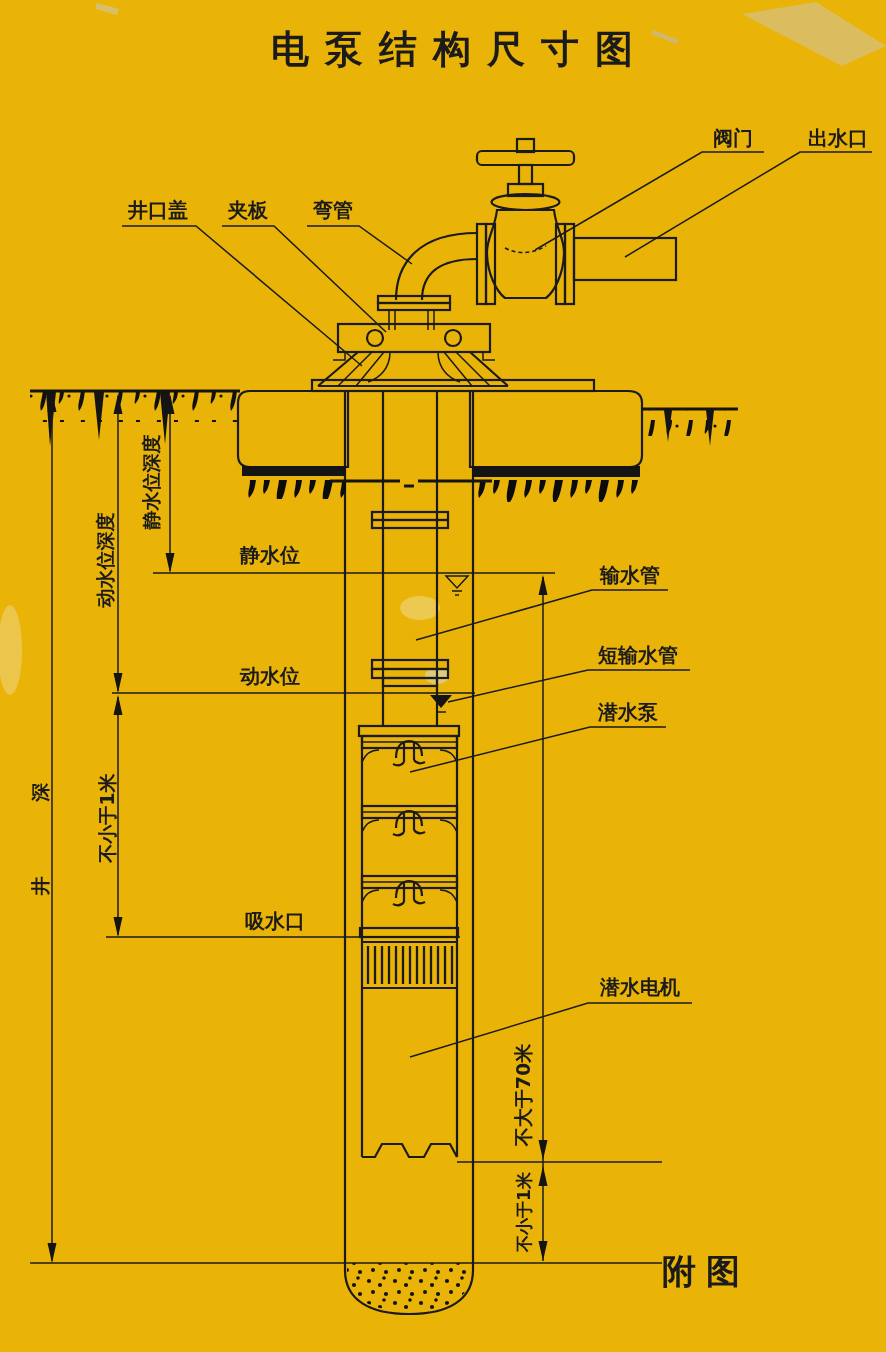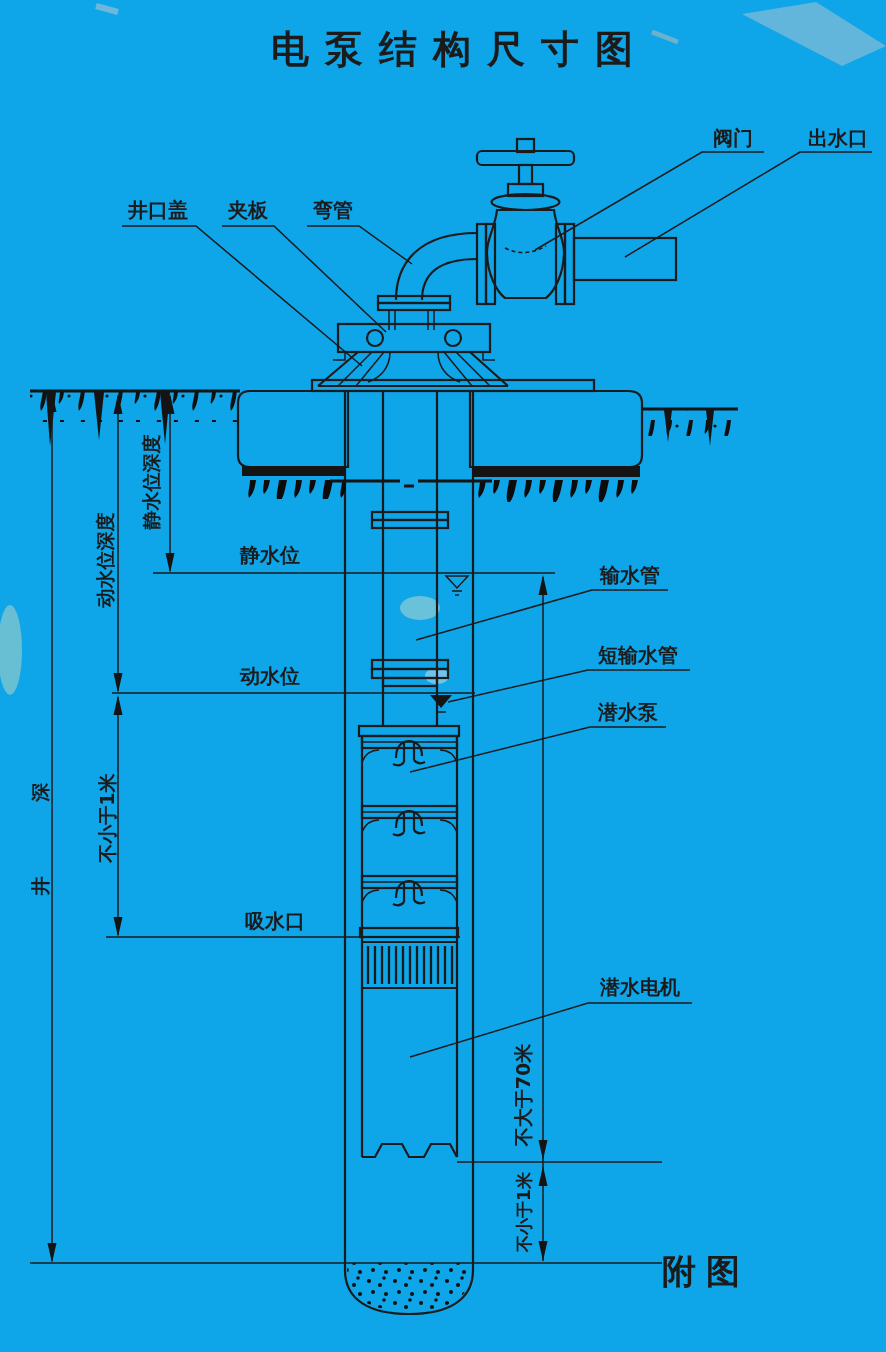--- a/index.html
+++ b/index.html
@@ -1,16 +1,16 @@
 <!DOCTYPE html>
 <html><head>
 <meta charset="utf-8">
 <style>
   html,body{margin:0;padding:0;background:#e8e8e8;}
-  .page{position:relative;width:886px;height:1352px;background:#0ea5e9;overflow:hidden;
+  .page{position:relative;width:886px;height:1352px;background:#eab308;overflow:hidden;
         font-family:"DejaVu Sans","Liberation Sans",sans-serif;}
   svg{position:absolute;left:0;top:0;}
   text{fill:#1b1b1b;font-family:"DejaVu Sans","Liberation Sans",sans-serif;}
   .ln{stroke:#1b1b1b;fill:none;stroke-width:2.2;}
   .thin{stroke:#1b1b1b;fill:none;stroke-width:1.5;}
   .mid{stroke:#1b1b1b;fill:none;stroke-width:1.7;}
   .heavy{stroke:#141414;fill:none;stroke-width:2.8;}
   .blk{fill:#141414;stroke:none;}
   .pat{fill:none;stroke:#111;stroke-width:1.6;}
   .title-t{font-size:38px;font-weight:700;letter-spacing:16px;}

